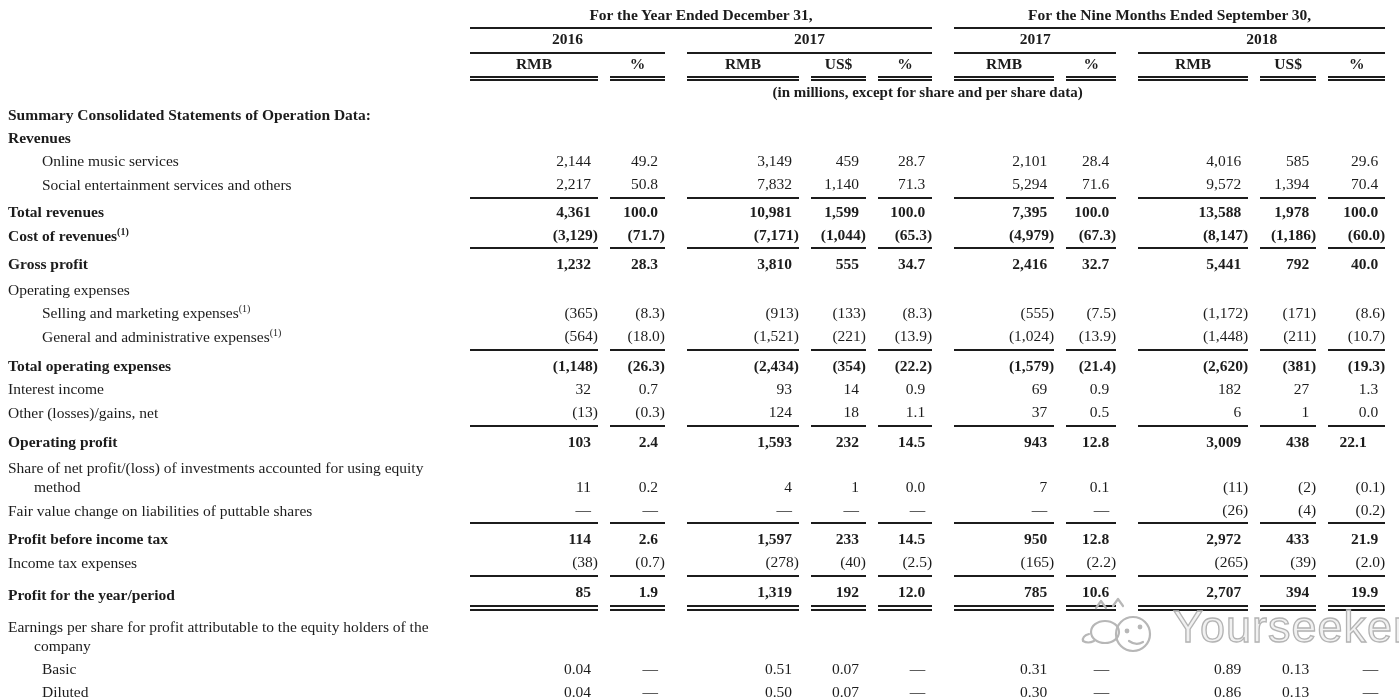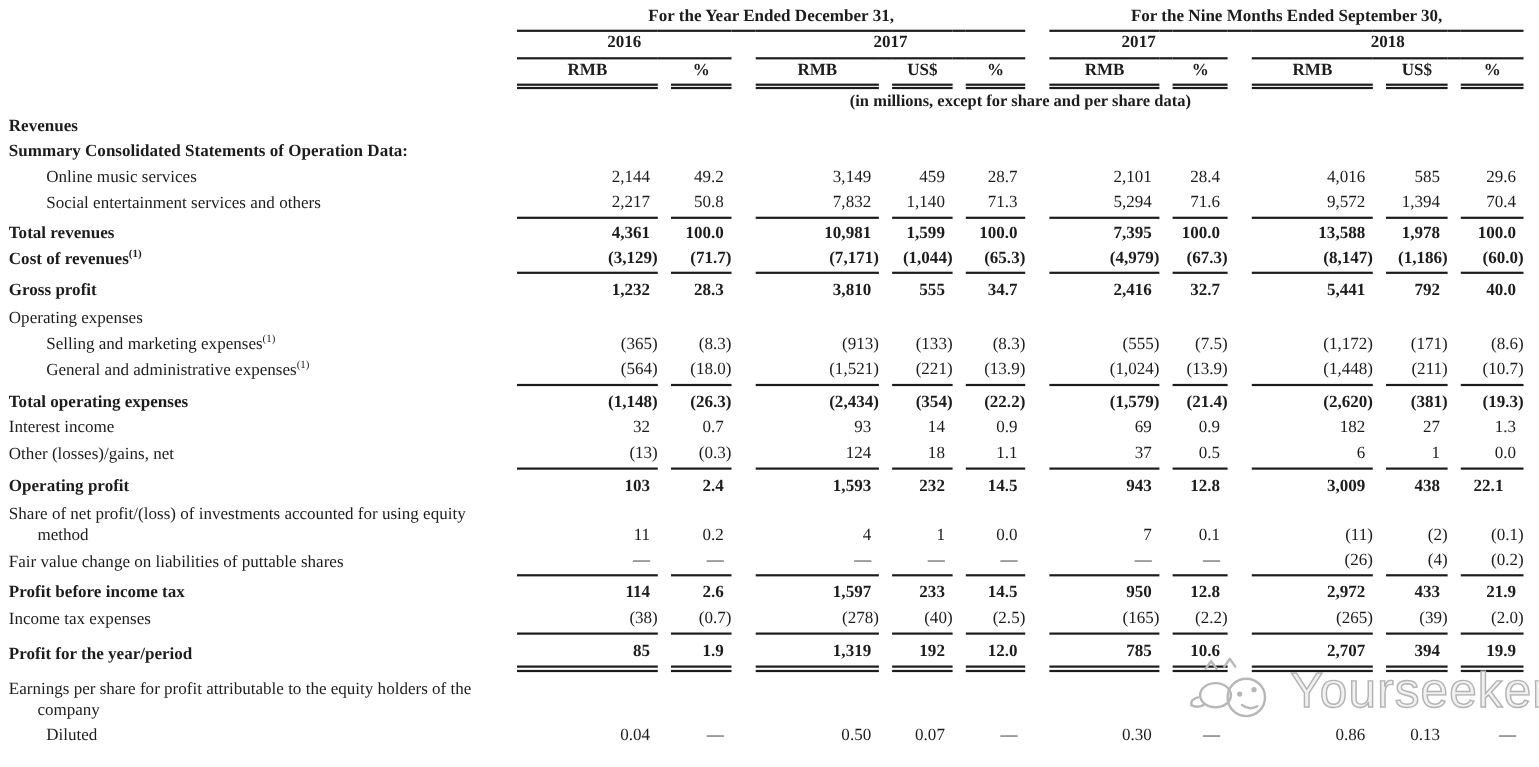--- a/index.html
+++ b/index.html
@@ -106,43 +106,43 @@
           <td></td>
           <th class="colh" colspan="1">%</th>
         </tr>
         <tr>
           <td></td>
           <td class="note" colspan="19">(in millions, except for share and per share data)</td>
         </tr>
       </thead>
     <tbody>
         <tr>
+          <td class="lbl b" colspan="1">Summary Consolidated Statements of Operation Data:</td>
+          <td class="num" colspan="1"></td>
+          <td class="gap"></td>
+          <td class="num" colspan="1"></td>
+          <td class="gap"></td>
+          <td class="num" colspan="1"></td>
+          <td class="gap"></td>
+          <td class="num" colspan="1"></td>
+          <td class="gap"></td>
+          <td class="num" colspan="1"></td>
+          <td class="gap"></td>
+          <td class="num" colspan="1"></td>
+          <td class="gap"></td>
+          <td class="num" colspan="1"></td>
+          <td class="gap"></td>
+          <td class="num" colspan="1"></td>
+          <td class="gap"></td>
+          <td class="num" colspan="1"></td>
+          <td class="gap"></td>
+          <td class="num" colspan="1"></td>
+        </tr>
+        <tr>
           <td class="lbl b" colspan="1">Revenues</td>
-          <td class="num" colspan="1"></td>
-          <td class="gap"></td>
-          <td class="num" colspan="1"></td>
-          <td class="gap"></td>
-          <td class="num" colspan="1"></td>
-          <td class="gap"></td>
-          <td class="num" colspan="1"></td>
-          <td class="gap"></td>
-          <td class="num" colspan="1"></td>
-          <td class="gap"></td>
-          <td class="num" colspan="1"></td>
-          <td class="gap"></td>
-          <td class="num" colspan="1"></td>
-          <td class="gap"></td>
-          <td class="num" colspan="1"></td>
-          <td class="gap"></td>
-          <td class="num" colspan="1"></td>
-          <td class="gap"></td>
-          <td class="num" colspan="1"></td>
-        </tr>
-        <tr>
-          <td class="lbl b" colspan="1">Summary Consolidated Statements of Operation Data:</td>
           <td class="num" colspan="1"></td>
           <td class="gap"></td>
           <td class="num" colspan="1"></td>
           <td class="gap"></td>
           <td class="num" colspan="1"></td>
           <td class="gap"></td>
           <td class="num" colspan="1"></td>
           <td class="gap"></td>
           <td class="num" colspan="1"></td>
           <td class="gap"></td>
@@ -544,20 +544,42 @@
           <td class="gap" style="padding-top: 10px;"></td>
           <td class="num" colspan="1" style="padding-top: 10px;"></td>
           <td class="gap" style="padding-top: 10px;"></td>
           <td class="num" colspan="1" style="padding-top: 10px;"></td>
           <td class="gap" style="padding-top: 10px;"></td>
           <td class="num" colspan="1" style="padding-top: 10px;"></td>
           <td class="gap" style="padding-top: 10px;"></td>
           <td class="num" colspan="1" style="padding-top: 10px;"></td>
           <td class="gap" style="padding-top: 10px;"></td>
           <td class="num" colspan="1" style="padding-top: 10px;"></td>
+        </tr>
+        <tr>
+          <td class="lbl ind" colspan="1">Basic</td>
+          <td class="num" colspan="1">0.04</td>
+          <td class="gap"></td>
+          <td class="num" colspan="1">—</td>
+          <td class="gap"></td>
+          <td class="num" colspan="1">0.51</td>
+          <td class="gap"></td>
+          <td class="num" colspan="1">0.07</td>
+          <td class="gap"></td>
+          <td class="num" colspan="1">—</td>
+          <td class="gap"></td>
+          <td class="num" colspan="1">0.31</td>
+          <td class="gap"></td>
+          <td class="num" colspan="1">—</td>
+          <td class="gap"></td>
+          <td class="num" colspan="1">0.89</td>
+          <td class="gap"></td>
+          <td class="num" colspan="1">0.13</td>
+          <td class="gap"></td>
+          <td class="num" colspan="1">—</td>
         </tr>
         <tr>
           <td class="lbl ind" colspan="1">Diluted</td>
           <td class="num" colspan="1">0.04</td>
           <td class="gap"></td>
           <td class="num" colspan="1">—</td>
           <td class="gap"></td>
           <td class="num" colspan="1">0.50</td>
           <td class="gap"></td>
           <td class="num" colspan="1">0.07</td>

